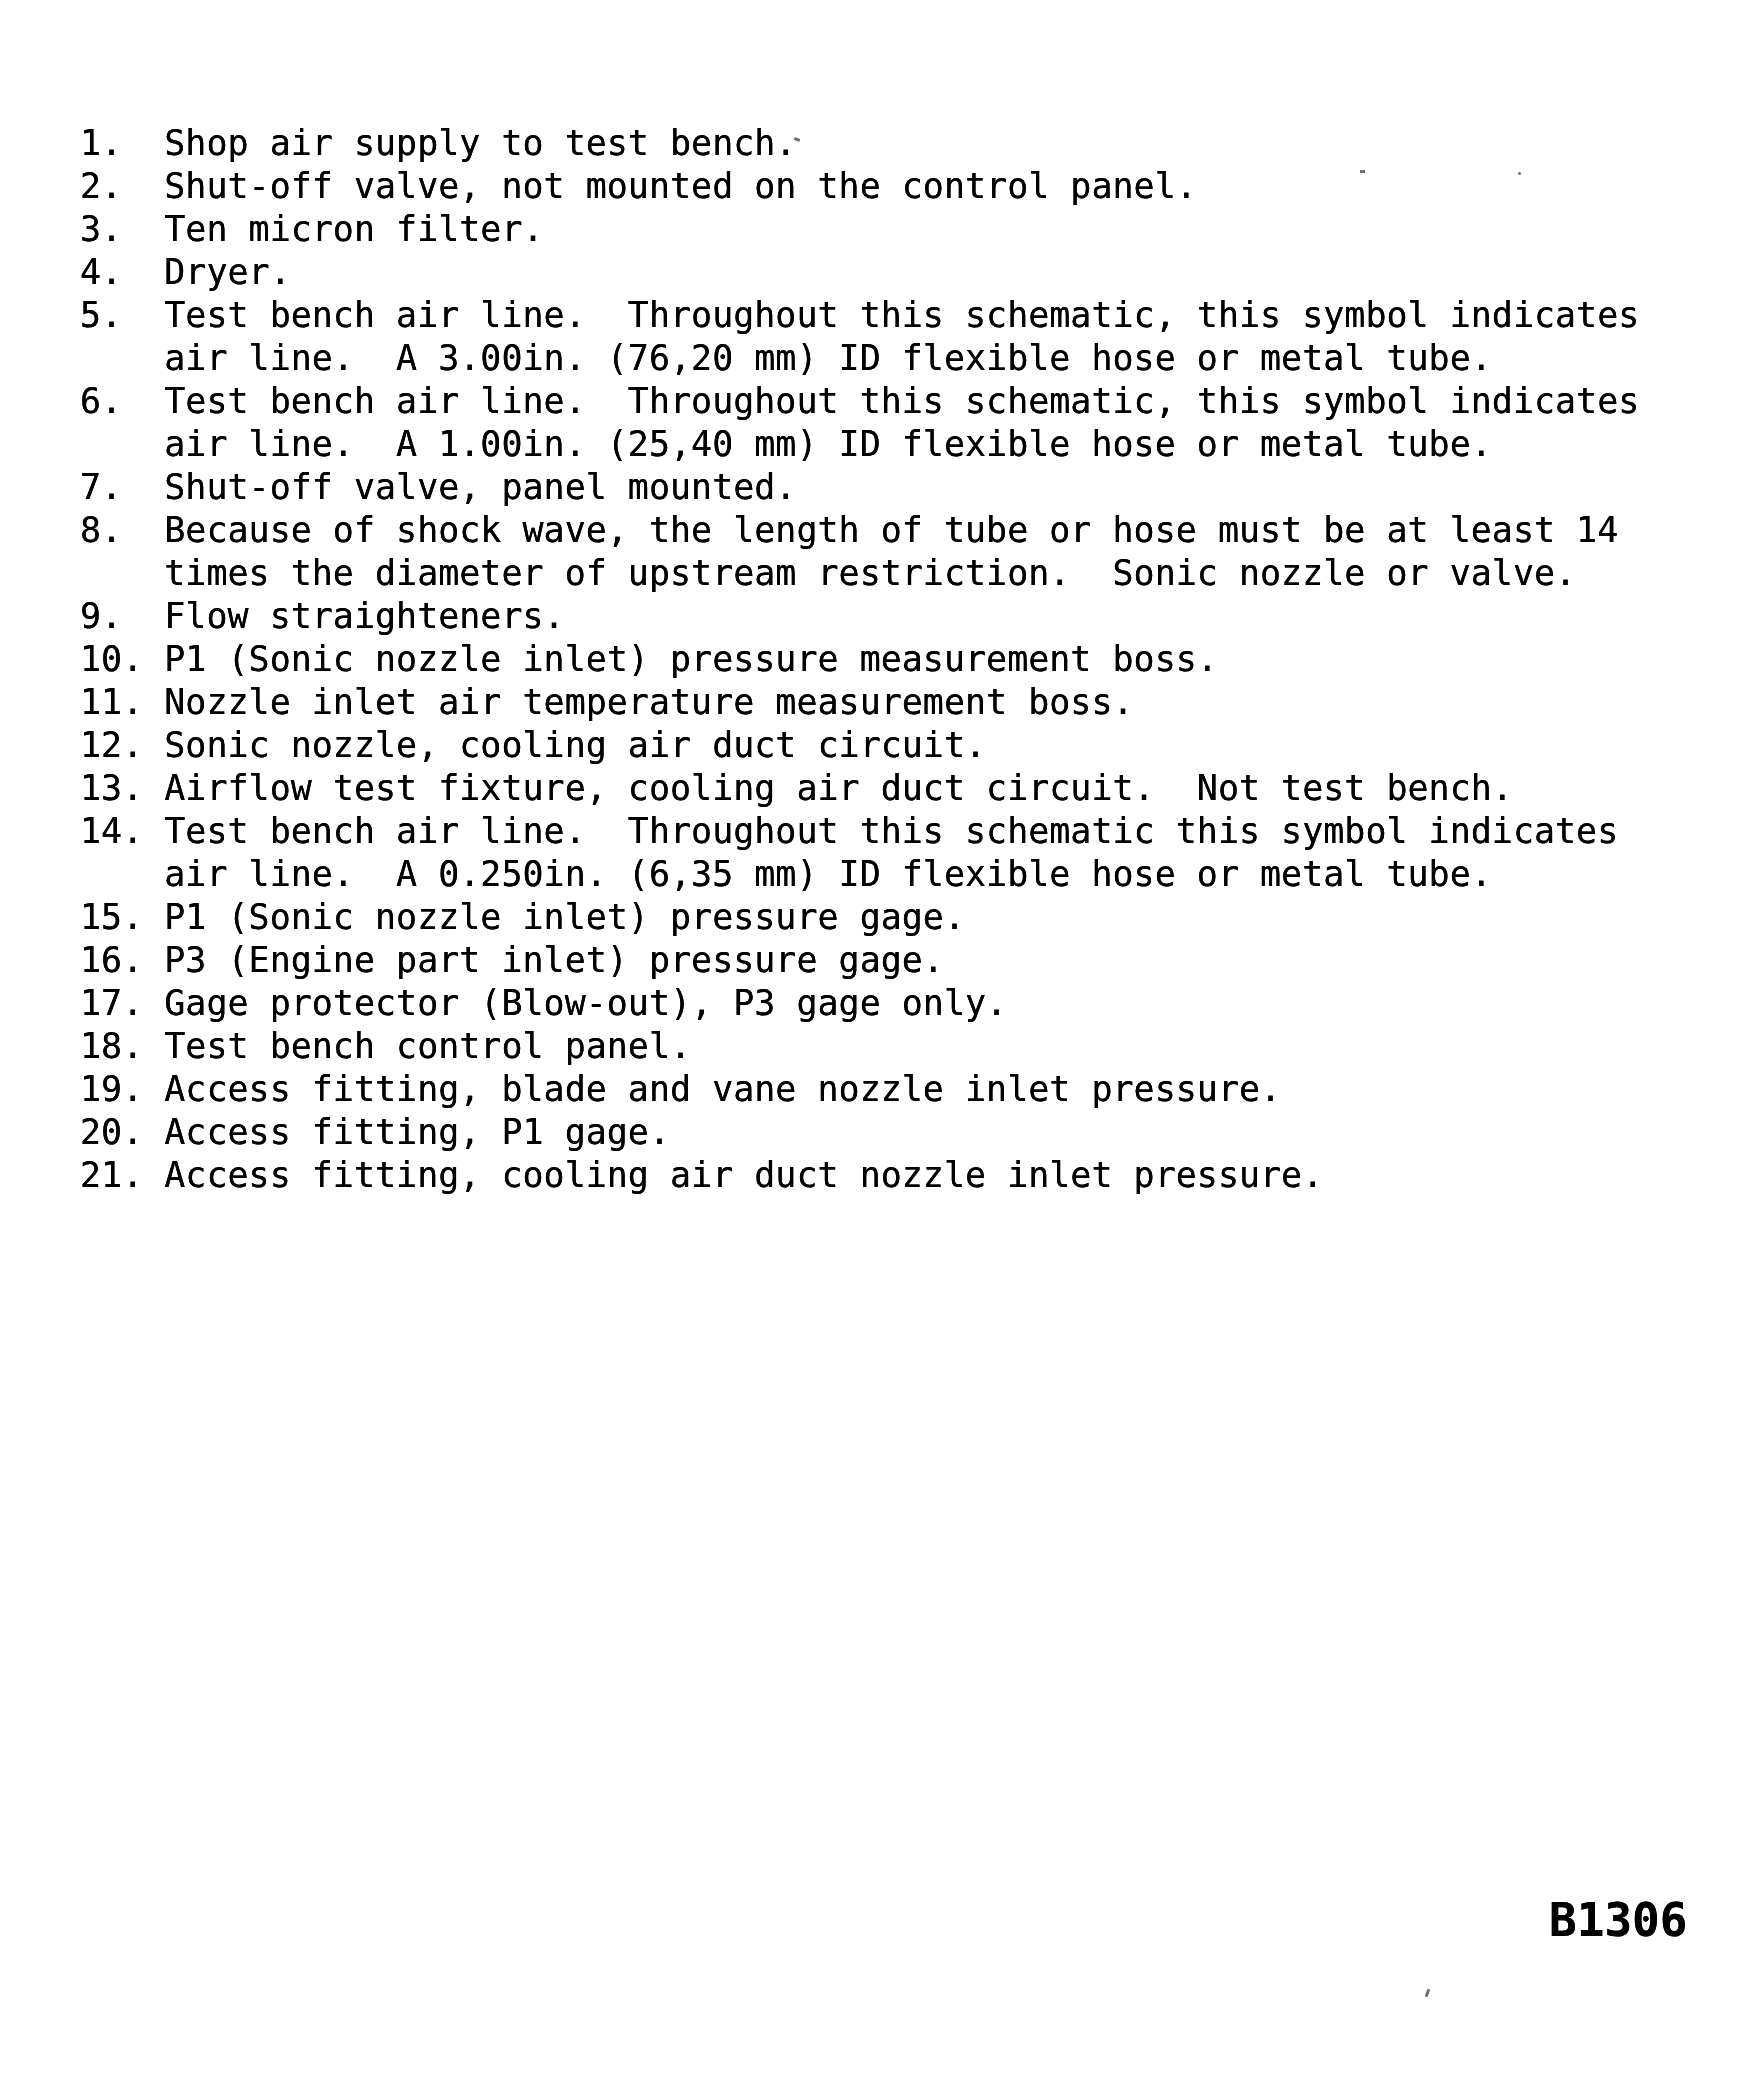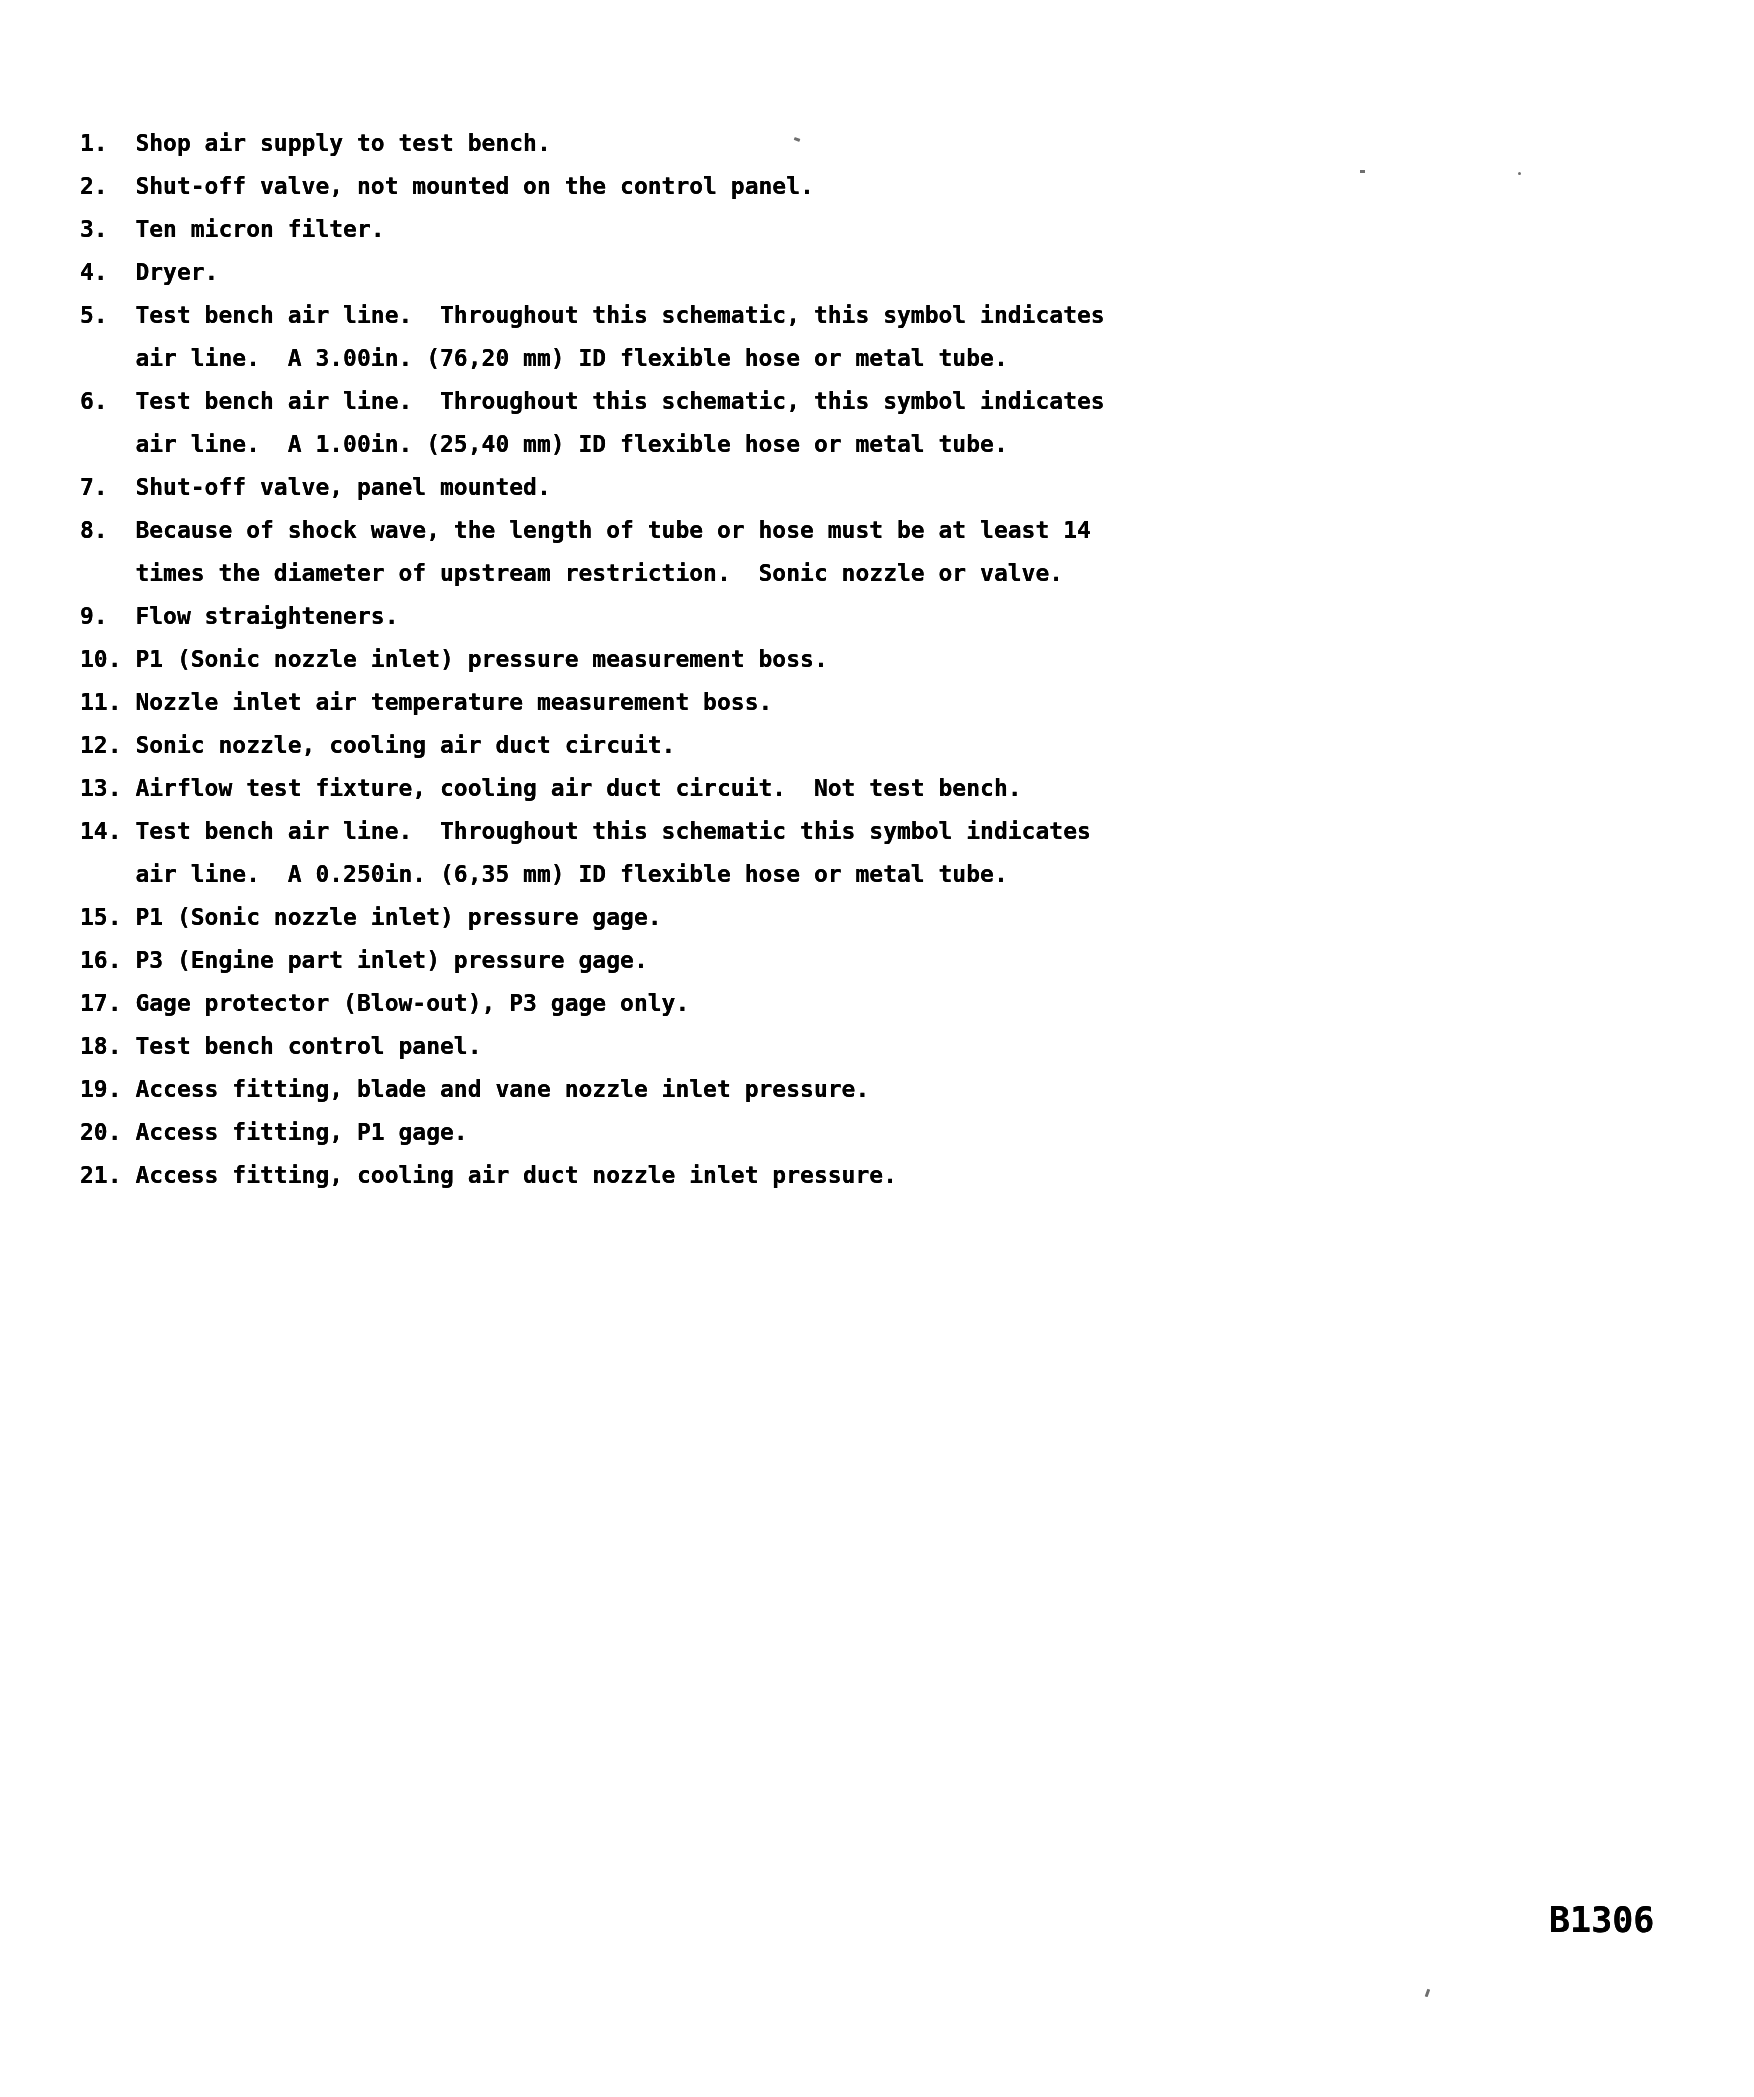--- a/index.html
+++ b/index.html
@@ -19,35 +19,35 @@
     position: absolute;
     left: 0; top: 0;
     width: 1755px;
     height: 2097px;
     background: #ffffff;
   }
   .legend {
     position: absolute;
     left: 80px;
     top: 122px;
-    font-size: 23px;
-    font-weight: bold;
+    font-size: 35px;
+    font-weight: normal;
     line-height: 43px;
     white-space: pre;
     letter-spacing: 0;
     text-shadow: 0 0 0.4px #000;
   }
   .legend .line {
     height: 43px;
   }
   .page-code {
     position: absolute;
     left: 1549px;
     top: 1899px;
-    font-size: 35px;
+    font-size: 46px;
     font-weight: bold;
     line-height: 43px;
     white-space: pre;
     text-shadow: 0 0 0.4px #000;
   }
   .speck {
     position: absolute;
     background: #6f6f6f;
   }
   .speck.round { border-radius: 50%; }

